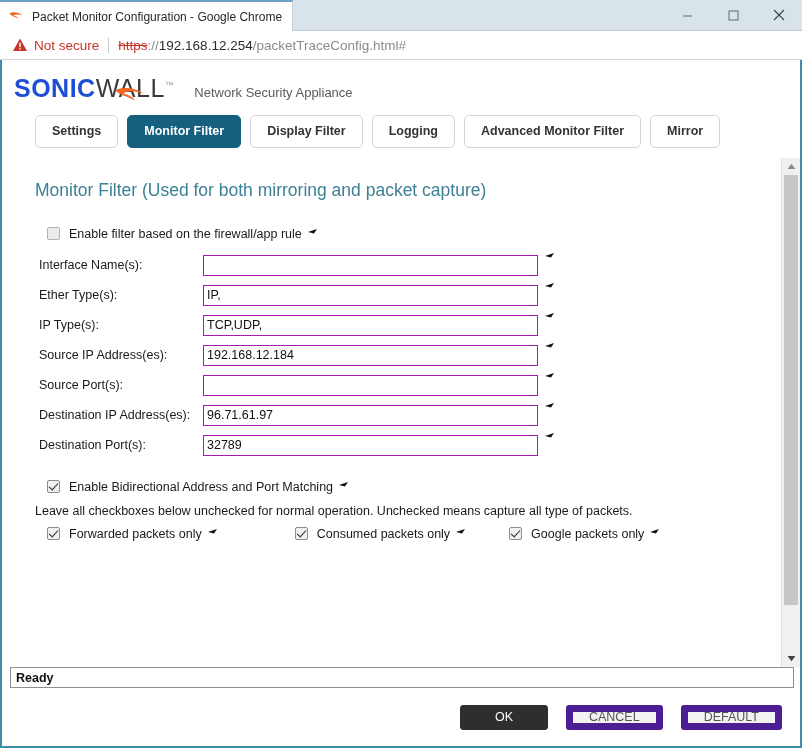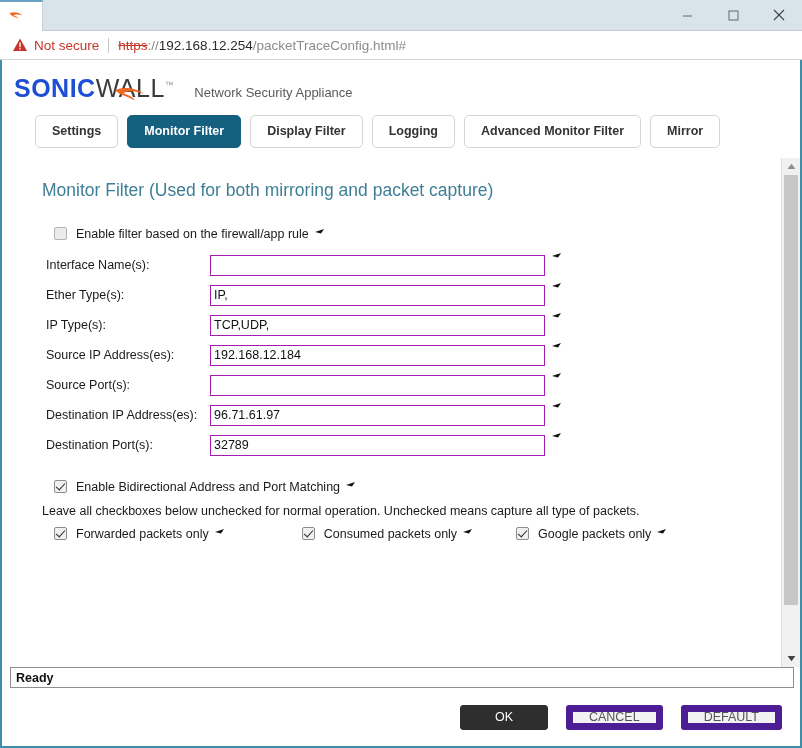--- a/index.html
+++ b/index.html
@@ -158,21 +158,20 @@
     border-color: #16607f;
     color: #ffffff;
   }
 
   
   #scroll-region {
     flex: 1;
     position: relative;
     display: flex;
     min-height: 0;
-    padding-left: 7px;
   }
   #form-area {
     flex: 1;
     padding: 0 0 0 33px;
     overflow: hidden;
     min-width: 0;
   }
   #section-title {
     color: #3e7f96;
     font-size: 17.5px;
@@ -345,20 +344,21 @@
 
 <div id="window">
 
   <div id="titlebar">
     <div id="tab-strip">
       <span id="favicon">
         <svg width="16" height="16" viewBox="0 0 16 16">
           <path d="M1.5 4.2 C5.5 2.6, 11 3.2, 14.2 6.4 C11.2 5.2, 7.6 5.1, 5.4 6.6 C7.4 7.0, 9.2 7.9, 10.4 9.4 C7.4 8.0, 3.6 7.4, 1.5 4.2 Z" fill="#f06723"></path>
         </svg>
       </span>
+      <span id="tab-title">Packet Monitor Configuration - Google Chrome</span>
     </div>
     <div id="titlebar-spacer"></div>
     <div id="win-controls">
       <div class="winbtn">
         <svg width="11" height="11" viewBox="0 0 11 11">
             <line x1="1" y1="6" x2="10" y2="6" stroke="#5f6b73" stroke-width="1"></line>
           </svg>
       </div>
       <div class="winbtn">
         <svg width="11" height="11" viewBox="0 0 11 11">

